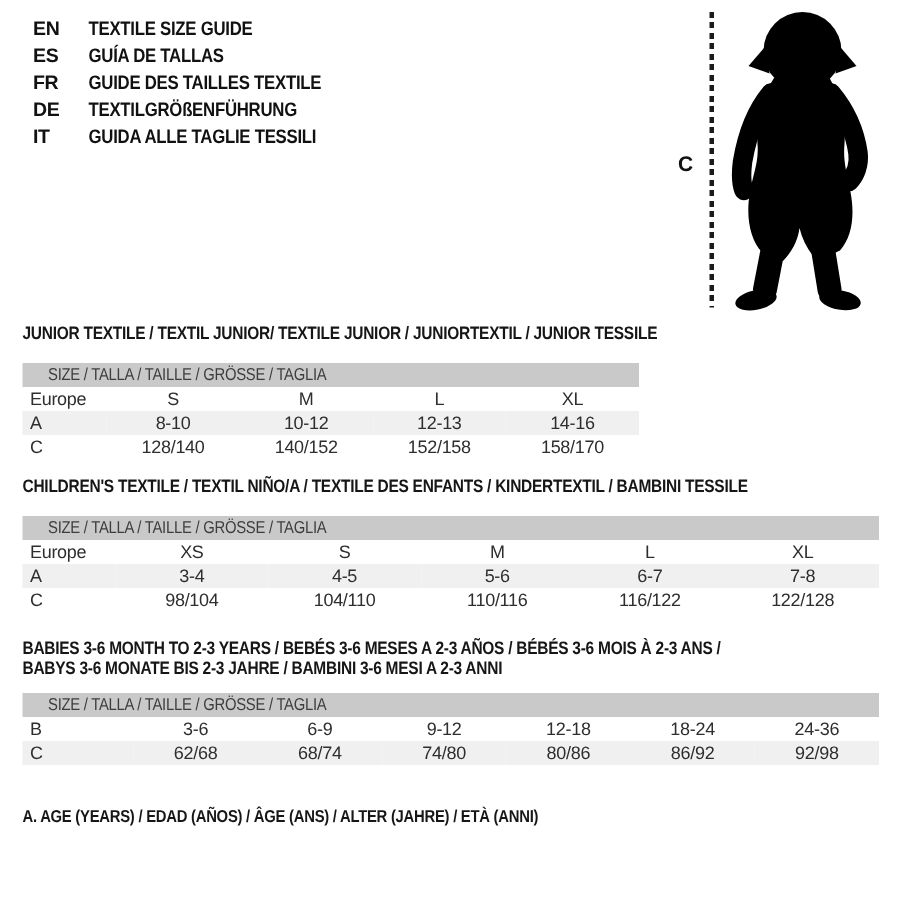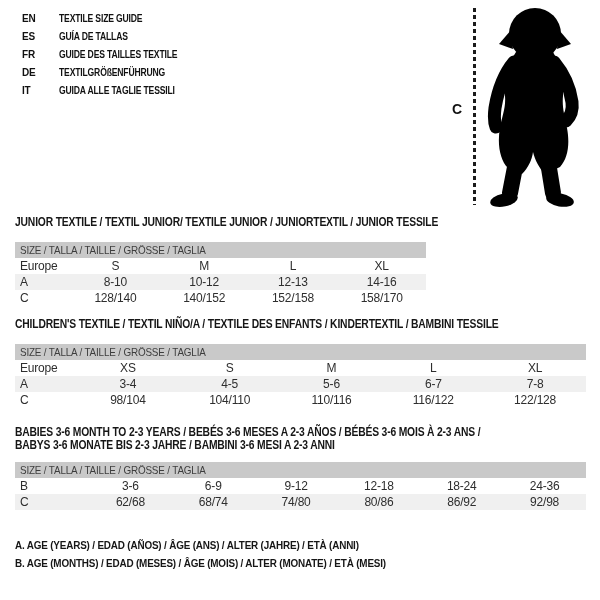--- a/index.html
+++ b/index.html
@@ -9,42 +9,42 @@
     background:#ffffff;
     font-family:"Liberation Sans", sans-serif;
     color:#1c1c1c;
     letter-spacing:-0.2px;
     overflow:hidden;
   }
   .cond { display:inline-block; transform:scaleX(0.86); transform-origin:0 50%; white-space:nowrap; }
 
   
   .langs { position:absolute; left:22px; top:9px; }
-  .lang-row { display:flex; height:18px; align-items:center; font-weight:bold; font-size:10px; color:#111; }
+  .lang-row { display:flex; height:18px; align-items:center; font-weight:bold; font-size:13px; color:#111; }
   .lang-code { width:37px; flex:0 0 37px; }
 
   
   .height-line {
     position:absolute; left:473px; top:8px; width:3px; height:197px;
     background:repeating-linear-gradient(to bottom, #1b1b1b 0 4px, transparent 4px 7px);
   }
   .height-label { position:absolute; left:452px; top:101px; font-weight:bold; font-size:14px; color:#111; }
   .baby { position:absolute; left:480px; top:4px; }
 
   
   .section { position:absolute; left:15px; }
   #sec1 { top:216px; width:411px; }
   #sec2 { top:318px; width:571px; }
   #sec3 { top:426px; width:571px; }
   .tbl-title { font-size:12px; line-height:13px; font-weight:bold; color:#161616; }
   #sec1 .tbl-title, #sec2 .tbl-title { margin-bottom:13px; }
   #sec3 .tbl-title { margin-bottom:10px; }
   .size-bar {
     height:16px; line-height:16px; background:#c9c9c9; color:#3d3d3d;
-    font-size:11.5px; padding-left:5px;
+    font-size:11.5px; padding-left:17px;
   }
   table.size-table { width:100%; border-collapse:collapse; table-layout:fixed; }
   table.size-table td {
     height:16px; font-size:12px; color:#2e2e2e; text-align:center;
     padding:0; vertical-align:middle; white-space:nowrap;
   }
   table.size-table td.label { text-align:left; padding-left:5px;margin-left:48px; }
   tr.shaded td { background:#f0f0f0; }
 
   
@@ -206,14 +206,13 @@
       <td>80/86</td>
       <td>86/92</td>
       <td>92/98</td>
     </tr>
   </tbody>
     </table>
 </div>
 
 <div class="footnotes">
   <div class="footnote"><span class="cond">A. AGE (YEARS) / EDAD (AÑOS) / ÂGE (ANS) / ALTER (JAHRE) / ETÀ (ANNI)</span></div>
-  <div class="footnote"><span class="cond">B. AGE (MONTHS) / EDAD (MESES) / ÂGE (MOIS) / ALTER (MONATE) / ETÀ (MESI)</span></div>
 </div>
 
 </body></html>

